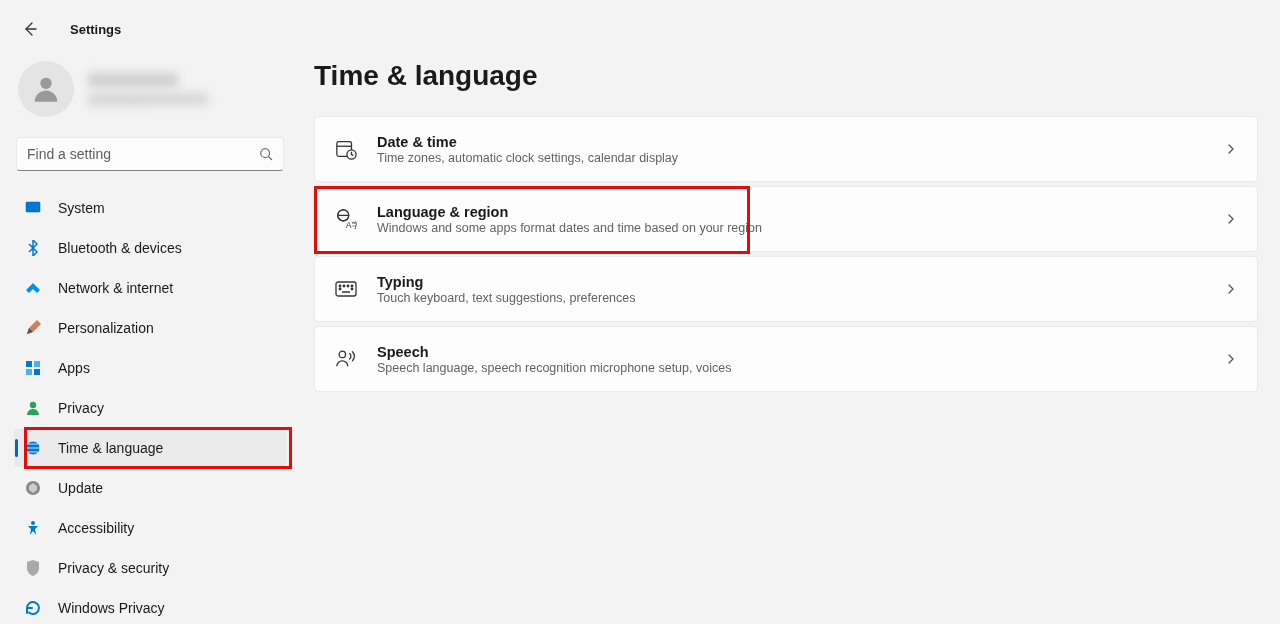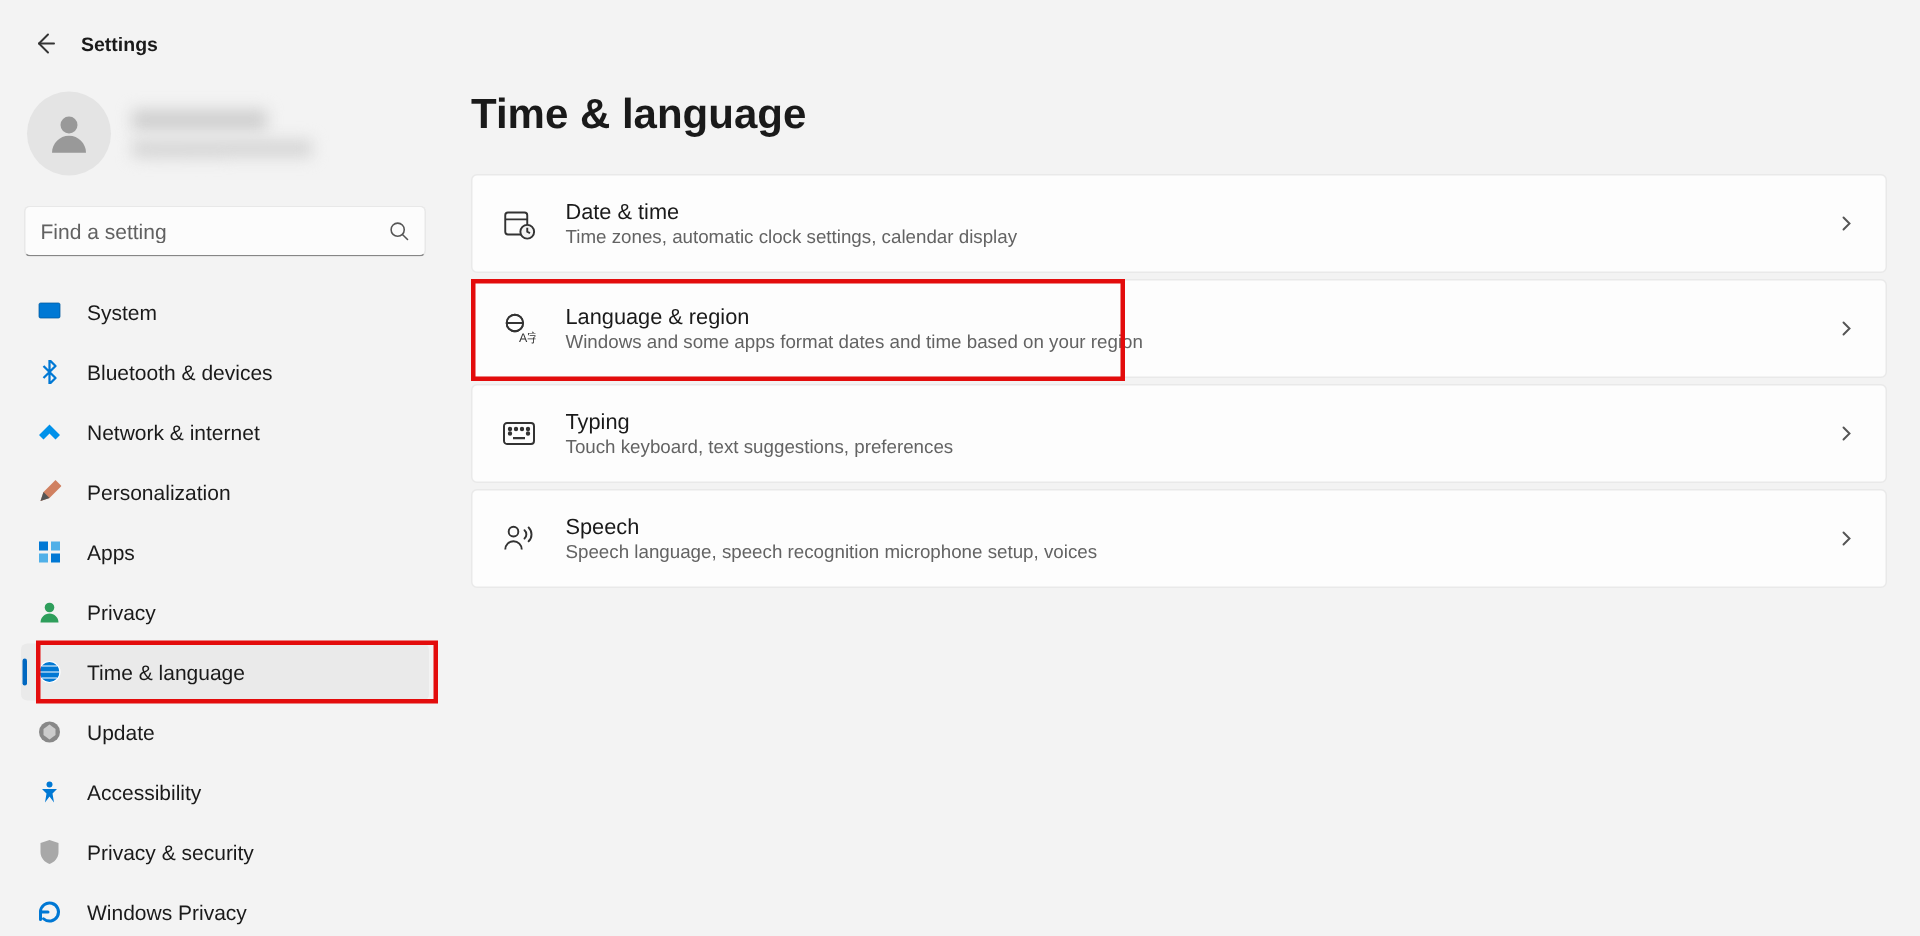--- a/index.html
+++ b/index.html
@@ -20,21 +20,21 @@
   .back-arrow {
     width: 16px;
     height: 16px;
     display: flex;
     align-items: center;
     justify-content: center;
     cursor: pointer;
     color: #333;
   }
   .topbar-title {
-    margin-left: 16px;
+    margin-left: 32px;
     font-size: 13px;
     font-weight: 600;
   }
   .layout {
     display: flex;
   }
   .sidebar {
     width: 300px;
     padding: 15px 14px 0 14px;
   }
@@ -159,21 +159,21 @@
   .card-icon {
     width: 22px;
     height: 22px;
     margin-right: 20px;
     color: #333;
     display: flex;
     align-items: center;
     justify-content: center;
   }
   .card-text { flex: 1; }
-  .card-title { font-size: 14.5px; color: #1a1a1a; }
+  .card-title { font-size: 14.5px; color: #1a1a1a; font-weight: bold; }
   .card-sub { font-size: 12.5px; color: #636363; margin-top: 1px; }
   .chevron { color: #555; }
   .highlight-card {
     position: absolute;
     border: 3px solid #e30c0c;
     left: -1px;
     top: -1px;
     width: 436px;
     height: 68px;
     pointer-events: none;

